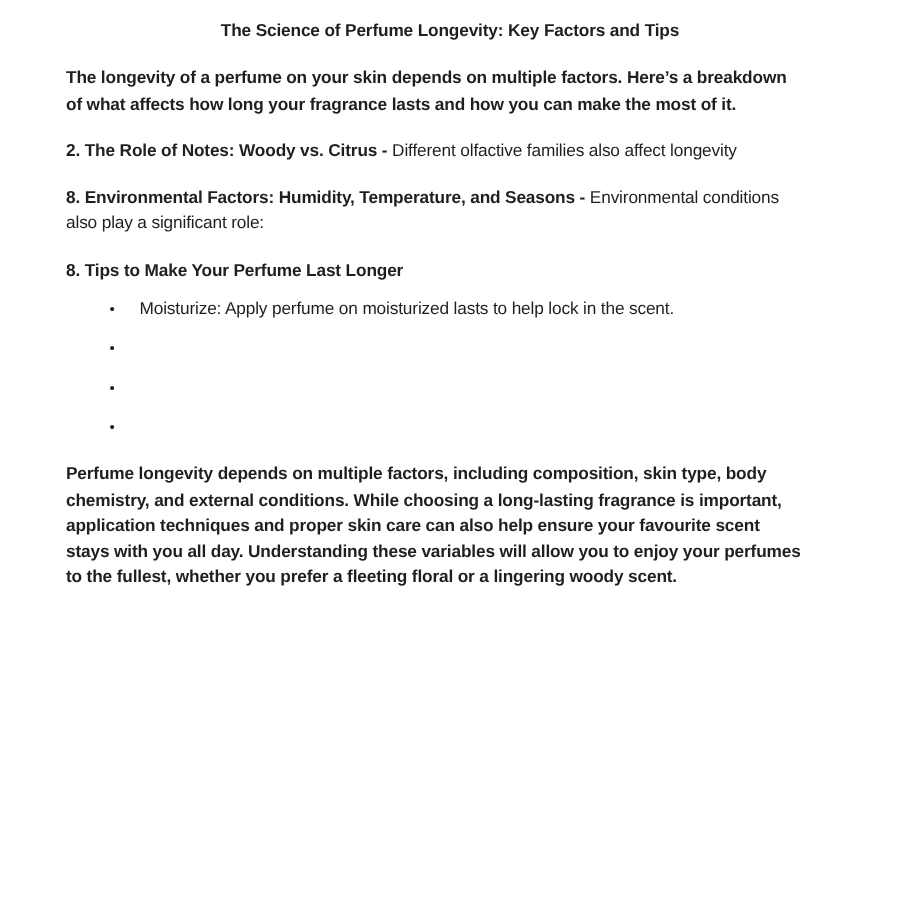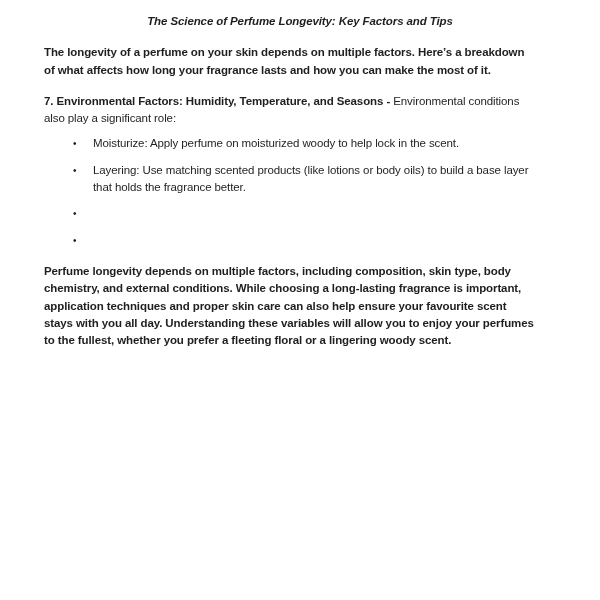--- a/index.html
+++ b/index.html
@@ -15,21 +15,20 @@
     font-size: 11.5px;
     line-height: 17.3px;
     letter-spacing: -0.1px;
   }
   .title {
     font-weight: bold;
     text-align: center;
     width: 600px;
     margin: 0 0 8px -44px;
     white-space: pre-line;
-    font-style: italic;
   }
   p.para {
     margin: 14px 0 8px 0;
     white-space: pre-line;
   }
   .bold { font-weight: bold; }
   ul.tips {
     list-style: none;
     margin: 0; padding: 0;
   }
@@ -57,37 +56,37 @@
 <body>
 
 <div class="canvas">
 
   <p class="title">The Science of Perfume Longevity: Key Factors and Tips</p>
 
   <p class="para bold">The longevity of a perfume on your skin depends on multiple factors. Here’s a breakdown
 of what affects how long your fragrance lasts and how you can make the most of it.</p>
 
 
+  <p class="para"><span class="bold">2. The Role of Notes: Woody vs. Citrus -</span><span> Different olfactive families also affect longevity</span></p>
 
 
 
 
-  <p class="para"><span class="bold">7. Environmental Factors: Humidity, Temperature, and Seasons -</span><span> Environmental conditions
+  <p class="para"><span class="bold">8. Environmental Factors: Humidity, Temperature, and Seasons -</span><span> Environmental conditions
 also play a significant role:</span></p>
 
+  <p class="para"><span class="bold">8. Tips to Make Your Perfume Last Longer</span><span></span></p>
 
   <ul class="tips">
     <li>
       <span class="marker">•</span>
-      <span class="btext">Moisturize: Apply perfume on moisturized woody to help lock in the scent.</span>
+      <span class="btext">Moisturize: Apply perfume on moisturized lasts to help lock in the scent.</span>
     </li>
     <li>
       <span class="marker">•</span>
-      <span class="btext">Layering: Use matching scented products (like lotions or body oils) to build a base layer
-that holds the fragrance better.</span>
     </li>
     <li>
       <span class="marker">•</span>
     </li>
     <li>
       <span class="marker">•</span>
     </li>
   </ul>
 
   <p class="para bold">Perfume longevity depends on multiple factors, including composition, skin type, body

